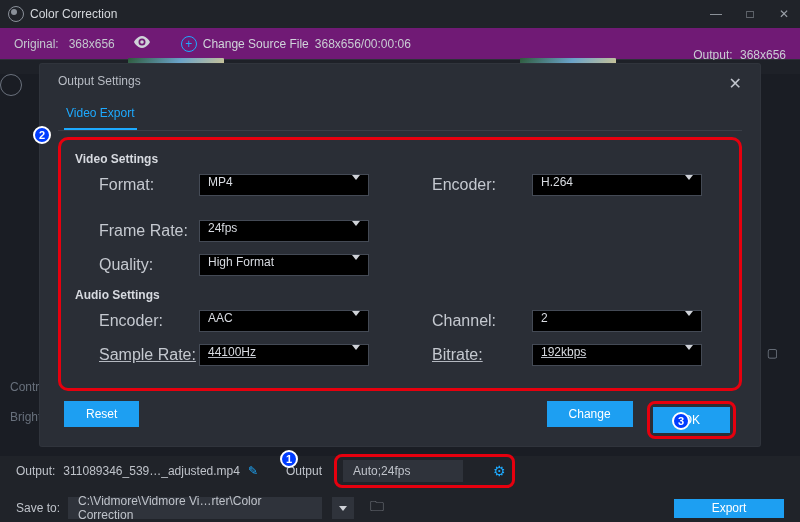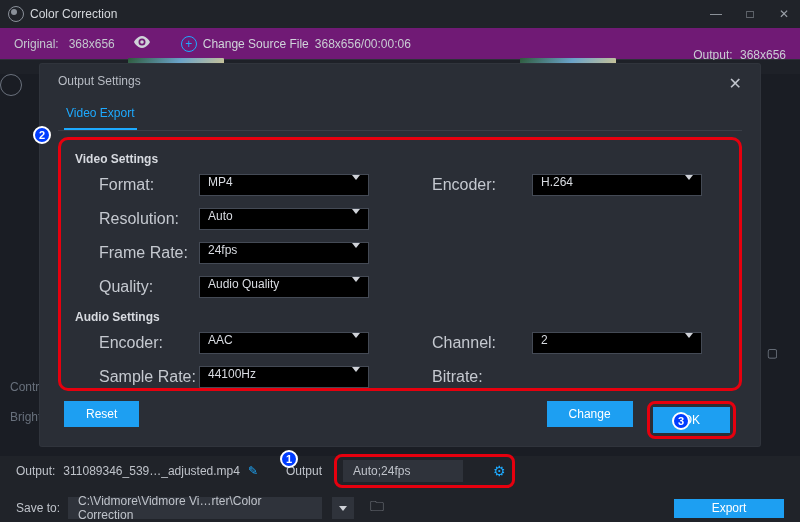--- a/index.html
+++ b/index.html
@@ -260,45 +260,38 @@
       <div class="col">
         <span class="lbl">Encoder:</span>
         <div class="select">
             <span>H.264</span>
             <span class="caret"></span>
           </div>
       </div>
     </div>
 
     <div class="row">
-      <div class="col">
-        <span class="lbl">Resolution:</span>
-        <div class="select">
-            <span>Auto</span>
-            <span class="caret"></span>
-          </div>
-      </div>
     </div>
 
     <div class="row">
       <div class="col">
         <span class="lbl">Frame Rate:</span>
         <div class="select">
             <span>24fps</span>
             <span class="caret"></span>
           </div>
       </div>
       <div class="col"></div>
     </div>
 
     <div class="row">
       <div class="col">
         <span class="lbl">Quality:</span>
         <div class="select">
-            <span>Audio Quality</span>
+            <span>High Format</span>
             <span class="caret"></span>
           </div>
       </div>
       <div class="col"></div>
     </div>
 
     <div class="section-title">Audio Settings</div>
 
     <div class="row">
       <div class="col">
@@ -310,30 +303,34 @@
       </div>
       <div class="col">
         <span class="lbl">Channel:</span>
         <div class="select">
             <span>2</span>
             <span class="caret"></span>
           </div>
       </div>
     </div>
 
-    <div class="row" style="margin-bottom:4px;">
+    <div class="row" style="margin-bottom:4px;text-decoration:underline;">
       <div class="col">
         <span class="lbl">Sample Rate:</span>
         <div class="select">
             <span>44100Hz</span>
             <span class="caret"></span>
           </div>
       </div>
       <div class="col">
         <span class="lbl">Bitrate:</span>
+        <div class="select">
+            <span>192kbps</span>
+            <span class="caret"></span>
+          </div>
       </div>
     </div>
   </div>
 
   <div class="dialog-footer">
     <div class="btn btn-blue reset">Reset</div>
     <div class="spacer"></div>
     <div class="btn btn-blue">Change</div>
     <div class="ok-wrap">
       <div class="btn btn-blue" style="padding:0 30px">OK</div>

